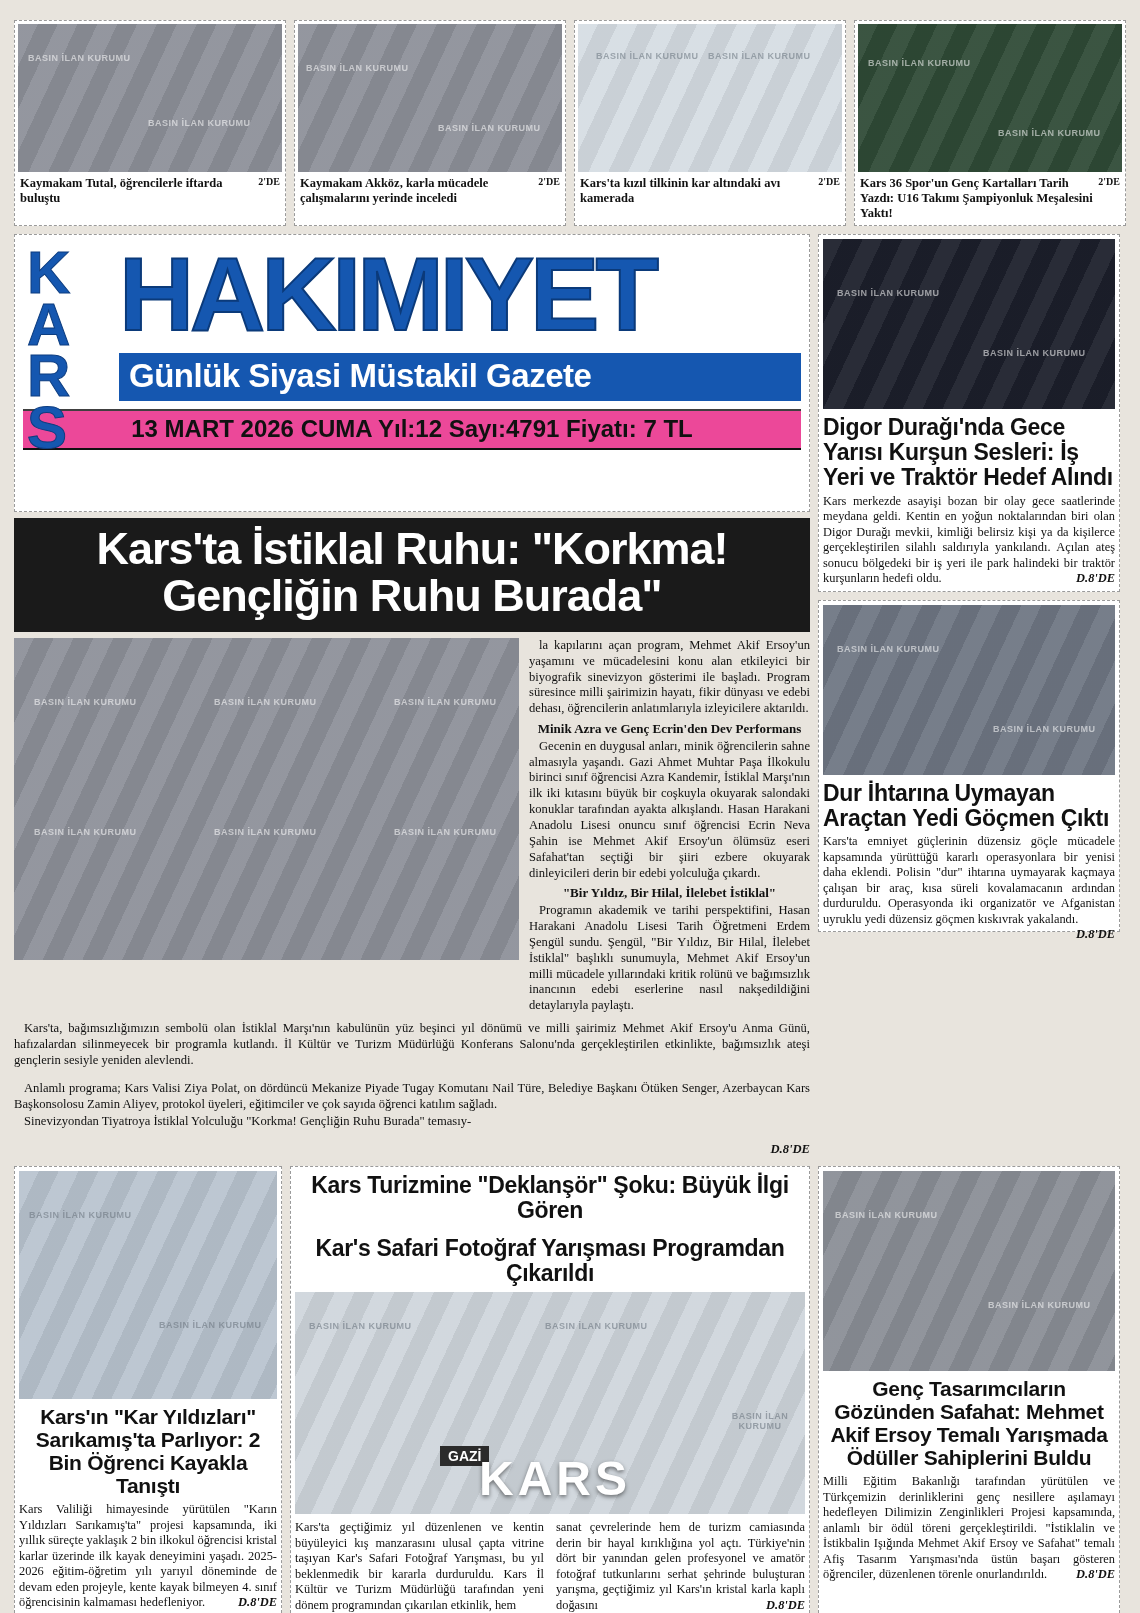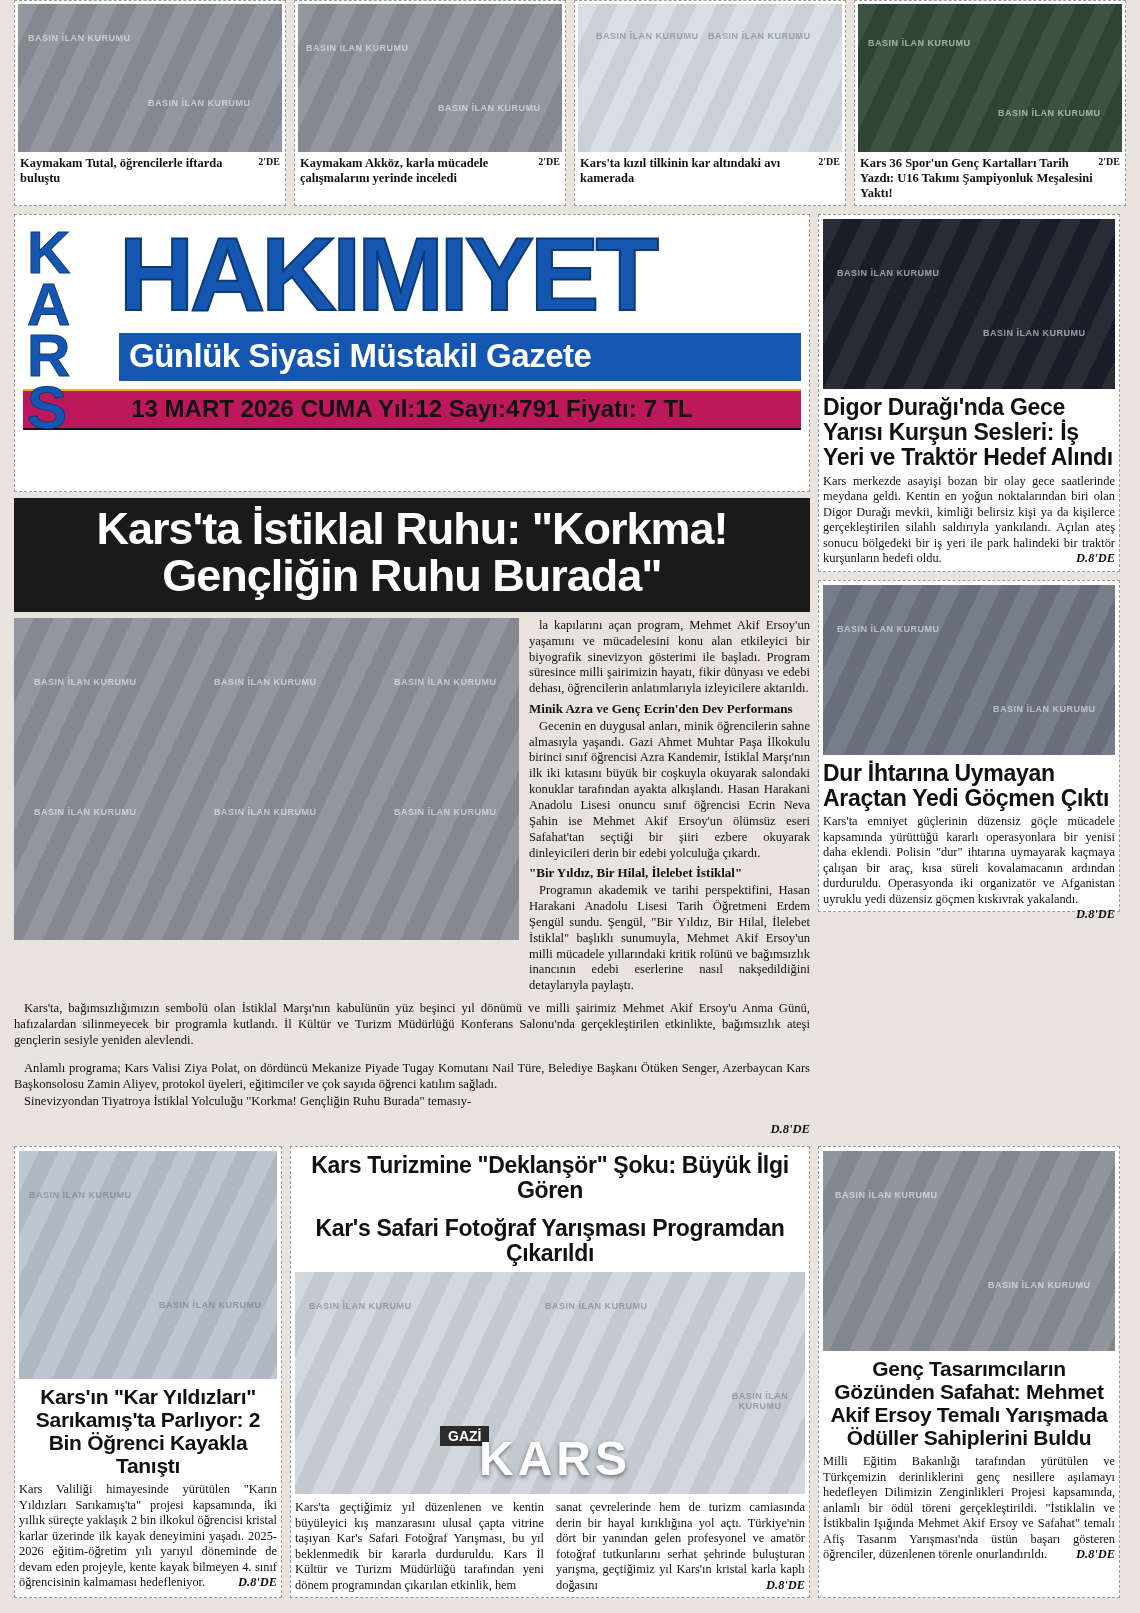--- a/index.html
+++ b/index.html
@@ -4,21 +4,21 @@
 <style>
   * { box-sizing: border-box; }
   html, body { margin:0; padding:0; }
   body {
     width:1140px; height:1613px;
     background:#e8e4dd;
     font-family:"Liberation Serif", serif;
     color:#111;
     overflow:hidden;
   }
-  .page { position:relative; width:1140px; height:1354px; padding:0 14px; }
+  .page { position:relative; width:1140px; height:1354px; padding:20px 14px; }
 
   
   .photo {
     position:relative;
     background:#8d9099;
     overflow:hidden;
   }
   .photo::after{
     content:"";
     position:absolute; inset:0;
@@ -97,27 +97,27 @@
     color:#fff;
     font-family:"Liberation Sans", sans-serif;
     font-weight:bold;
     font-size:33px;
     letter-spacing:-.5px;
     padding:4px 10px 6px 10px;
     white-space:nowrap;
   }
   .dateline {
     margin-top:8px;
-    border-top:2px solid #eab308; border-bottom:2px solid #111;
+    border-top:2px solid #404040; border-bottom:2px solid #111;
     text-align:center;
     font-family:"Liberation Sans", sans-serif;
     font-weight:bold;
     font-size:24px;
     padding:4px 0 5px 0;
-    background:#be185d;
+    background:#ec4899;
   }
 
   
   .mainhead {
     margin-top:6px;
     background:#1a1a1a;
     color:#fff;
     text-align:center;
     padding:8px 10px 12px 10px;
     font-family:"Liberation Sans", sans-serif;
@@ -136,21 +136,21 @@
     font-size:12.6px;
     line-height:1.26;
     text-align:justify;
   }
   .col-text p { margin:0 0 2px 0; text-indent:10px; }
   .subhead {
     font-family:"Liberation Serif", serif;
     font-weight:bold;
     font-size:13px;
     line-height:1.2;
-    text-align:left;
+    text-align:center;
     margin:4px 0 2px 0;
   }
   .cont { font-weight:bold; font-style:italic; }
 
   .leadcols { display:flex; gap:10px; margin-top:5px;flex-direction:column; }
   .leadcols > div { flex:1 1 0; }
 
   
   .rblock { border:1px dashed #9a9a9a; background:#fff; padding:4px; margin-bottom:8px; }
   .rblock .photo { height:170px; }

